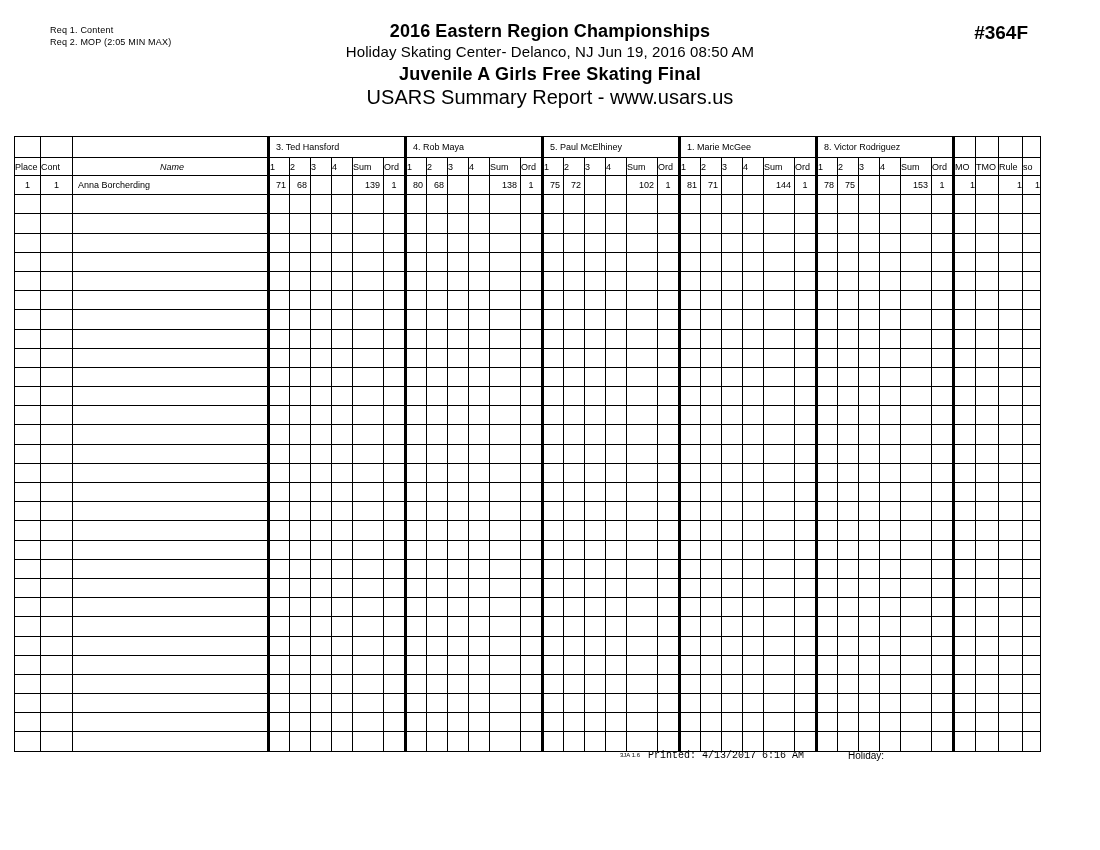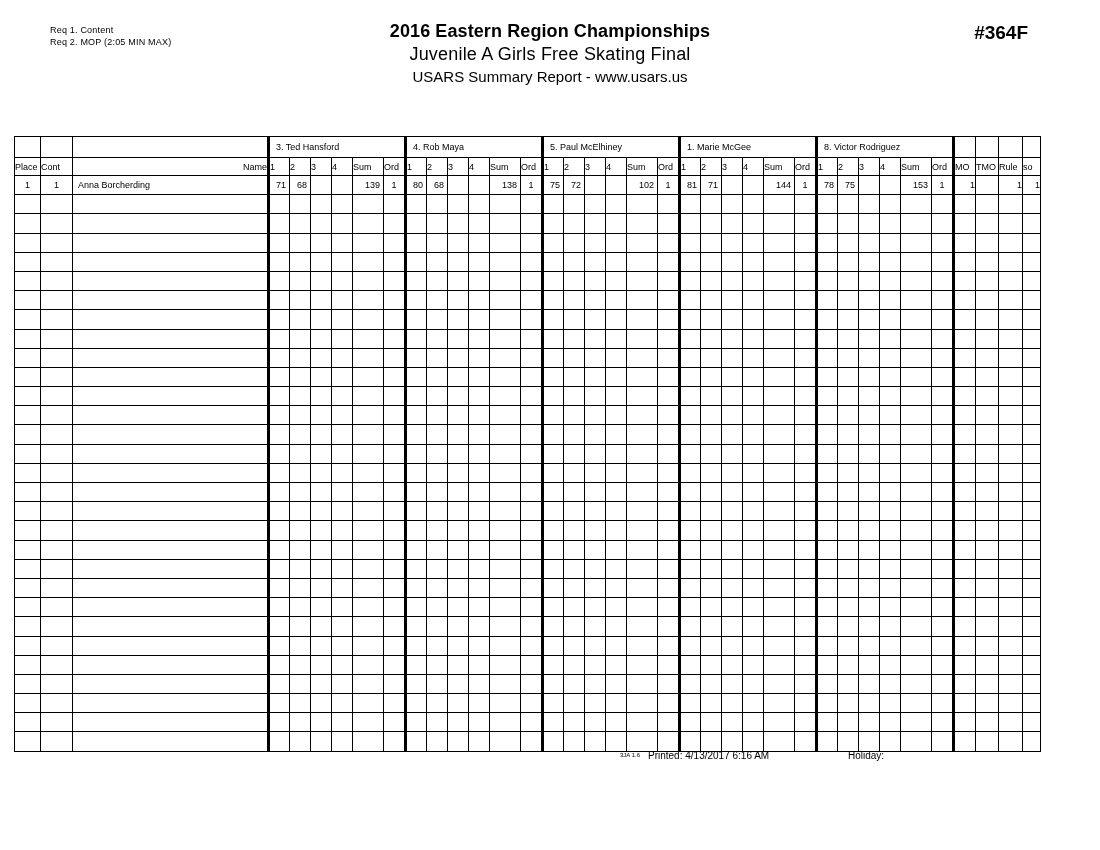--- a/index.html
+++ b/index.html
@@ -42,26 +42,26 @@
     letter-spacing: .1px;
     line-height: 22px;
   }
   #title-venue {
     font-size: 15px;
     line-height: 20px;
     letter-spacing: .1px;
   }
   #title-event {
     font-size: 18px;
-    font-weight: normal;
+    font-weight: bold;
     line-height: 24px;
     letter-spacing: .2px;
   }
   #title-sub {
-    font-size: 15px;
+    font-size: 20px;
     line-height: 22px;
   }
   #event-number {
     position: absolute;
     right: 72px;
     top: 22px;
     font-size: 19px;
     font-weight: bold;
   }
 
@@ -92,21 +92,21 @@
     padding-left: 6px !important;
     border-radius: 10px;
   }
   .blank-head { border-left: none; border-top: none; border-right: none; }
 
   
   .colhead {
     height: 17px;
     font-size: 9px;
   }
-  .colhead.left { text-align: right; padding-left: 4px !important; }
+  .colhead.left { text-align: center; padding-left: 4px !important; font-style: italic; }
 
   
   .drow { height: 19.2px; }
   .drow td { text-align: right; padding-right: 3px !important; font-size: 10px; }
   .drow td.c { text-align: center; padding-right: 0 !important; }
   .drow td.l { text-align: left; padding-left: 5px !important; }
   .first-row td { font-weight: bold; }
   .first-row td.num { font-weight: normal; text-align: right; }
 
   
@@ -125,38 +125,40 @@
     position: absolute;
     left: 620px;
     top: 2px;
     font-size: 6px;
   }
   #footer-printed {
     position: absolute;
     left: 648px;
     top: 0px;
     font-size: 10px;
+    font-family: Liberation Mono, monospace;
   }
   #footer-scorer {
     position: absolute;
     left: 848px;
     top: 0px;
     font-size: 10px;
   }
 </style>
 </head>
 <body>
 
 <div id="req-block">
   <div>Req  1.  Content</div>
   <div>Req  2.  MOP (2:05 MIN MAX)</div>
 </div>
 
 <div id="header">
   <div id="title-main">2016 Eastern Region Championships</div>
+  <div id="title-venue">Holiday Skating Center-  Delanco, NJ   Jun 19, 2016   08:50 AM</div>
   <div id="title-event">Juvenile A Girls Free Skating Final</div>
   <div id="title-sub">USARS Summary Report - www.usars.us</div>
 </div>
 <div id="event-number">#364F</div>
 
 <table id="sheet">
   <colgroup>
     <col style="width:26px">
     <col style="width:32px">
     <col style="width:196px">

